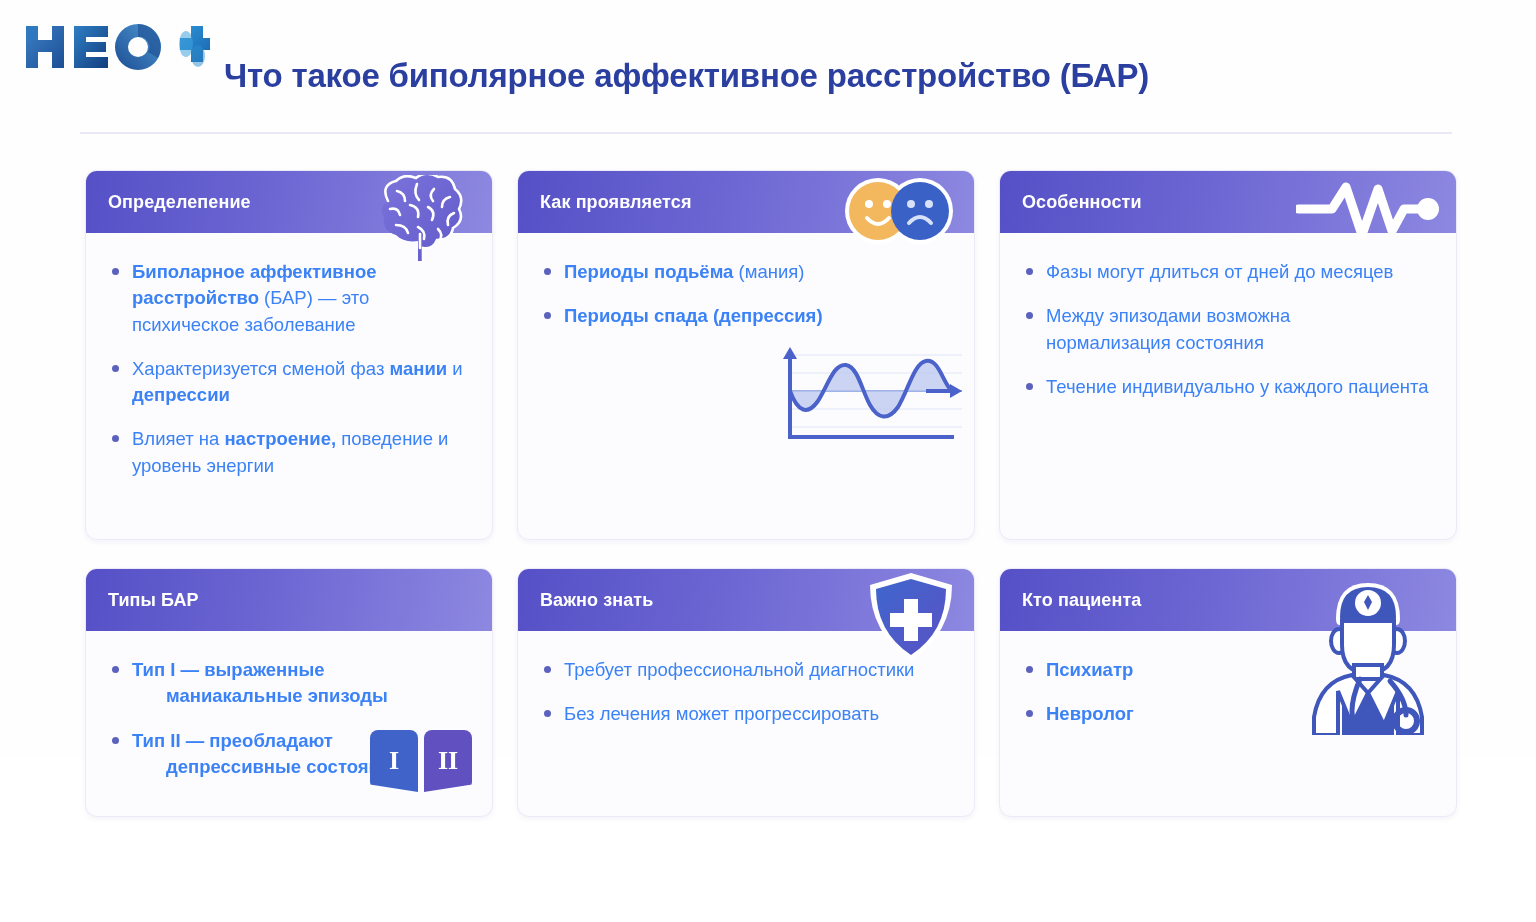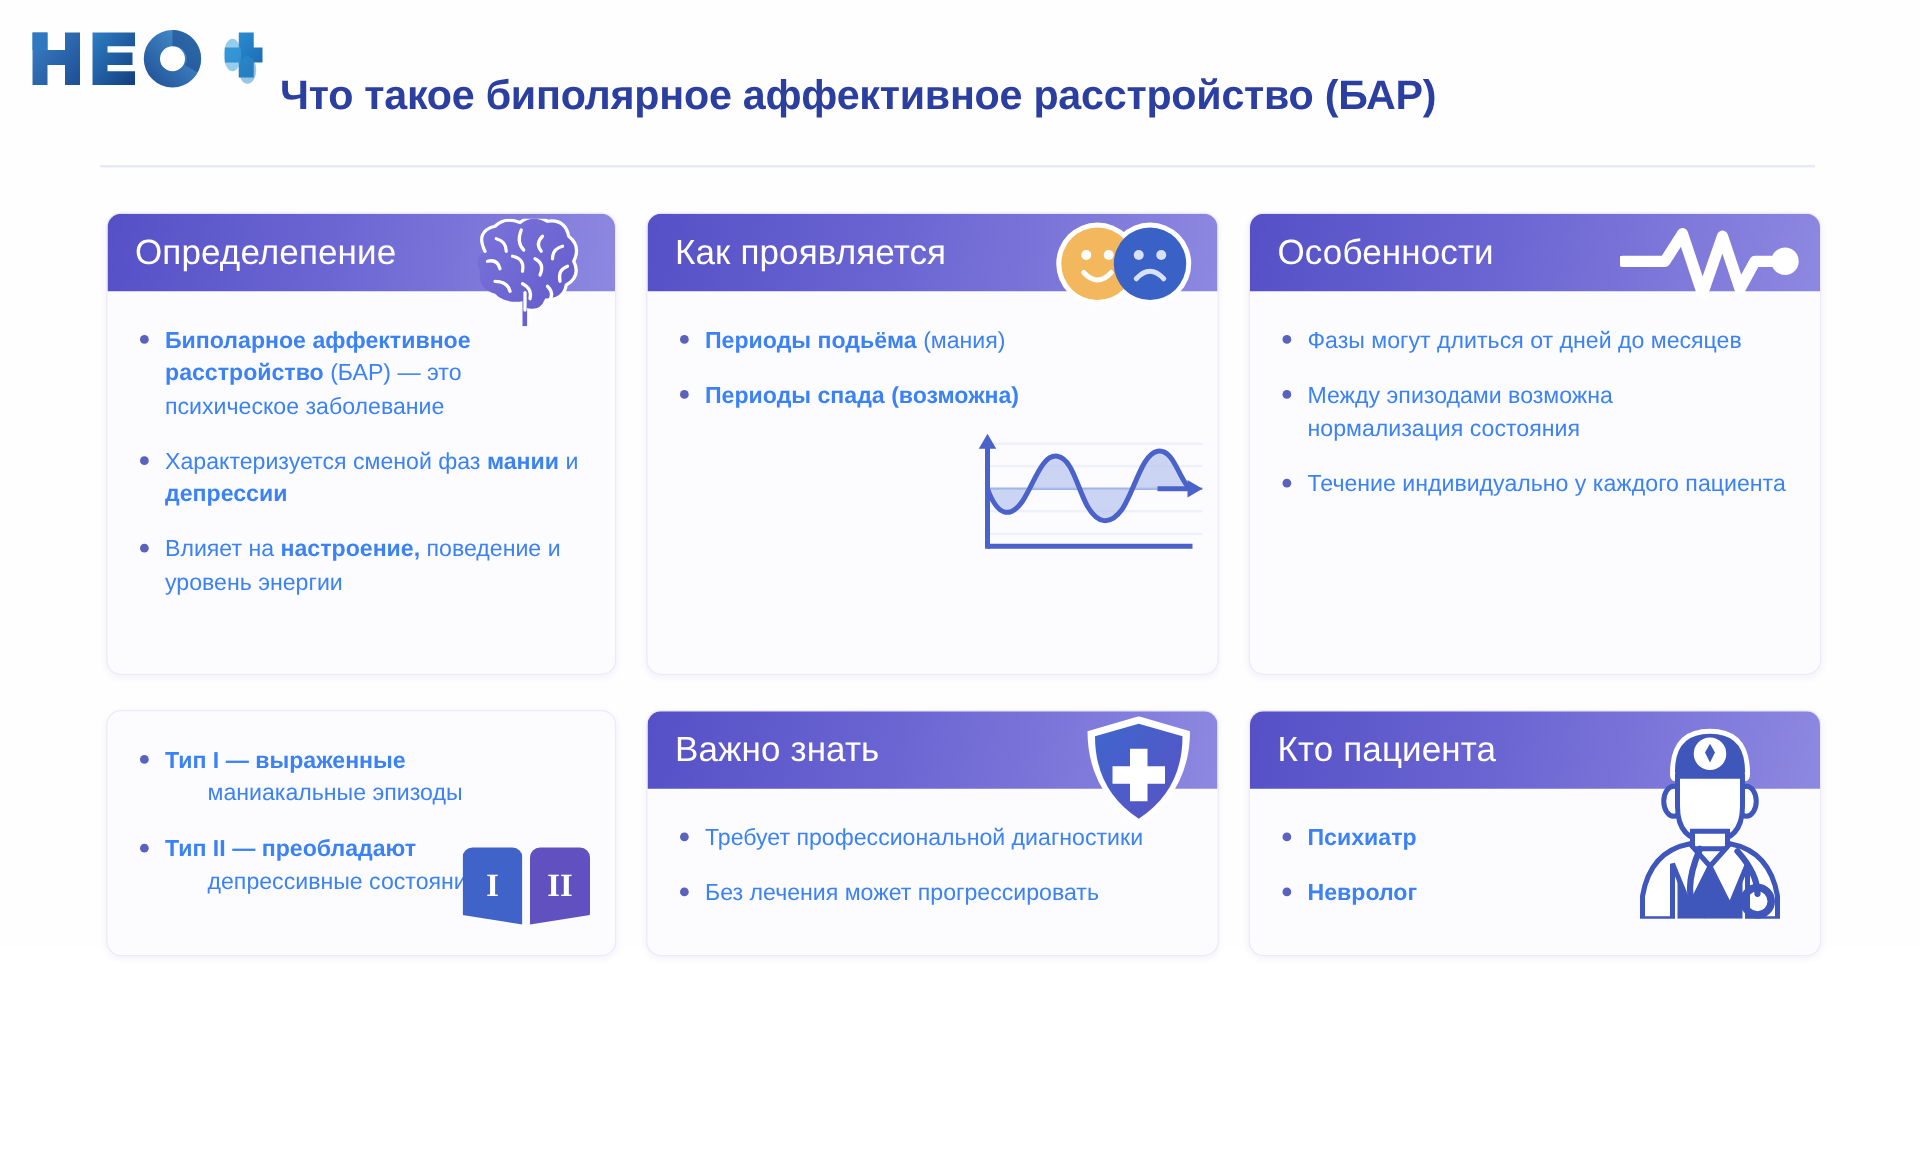--- a/index.html
+++ b/index.html
@@ -44,21 +44,21 @@
     display: flex; flex-direction: column;
   }
   .card-head {
     position: relative;
     height: 62px;
     background: linear-gradient(100deg, #5550c6 0%, #6c66d3 45%, #8d88e0 100%);
     flex: 0 0 auto;
   }
   .card-head .htxt {
     position: absolute; left: 22px; top: 50%; transform: translateY(-50%);
-    color: #ffffff; font-size: 28px; font-weight: normal; letter-spacing: 0.1px;
+    color: #ffffff; font-size: 18px; font-weight: bold; letter-spacing: 0.1px;
     white-space: nowrap;
   }
   .card-body {
     position: relative; flex: 1 1 auto;
     padding: 26px 22px 18px 22px;
   }
 
   
   ul.bullets { list-style: none; }
   ul.bullets li {
@@ -70,21 +70,21 @@
     line-height: 1.42;
   }
   ul.bullets li:before {
     content: ""; position: absolute; left: 4px; top: 9px;
     width: 7px; height: 7px; border-radius: 50%;
     background: #5b62bd;
   }
   ul.bullets li b { font-weight: bold; }
   ul.bullets li .reg { font-weight: normal; margin-top: 22px; }
   .tight li { margin-bottom: 22px; }
-  .indent2 { display: block; padding-left: 34px; font-weight: normal; }
+  .indent2 { display: block; padding-left: 34px; font-weight: bold; }
 
   
   .head-icon { position: absolute; pointer-events: none; }
 
   
   .icon-brain { right: 14px; top: 4px; width: 112px; height: 86px; }
   
   .icon-faces { right: 18px; top: 6px; width: 120px; height: 72px; }
   
   .icon-pulse { right: 14px; top: 8px; width: 146px; height: 66px; }
@@ -216,21 +216,21 @@
             <circle cx="84" cy="34" r="29" fill="#3a62c6"></circle>
             <circle cx="75" cy="27" r="4" fill="#d7e2fa"></circle>
             <circle cx="93" cy="27" r="4" fill="#d7e2fa"></circle>
             <path d="M73 46 q11 -12 22 0" stroke="#d7e2fa" stroke-width="4" fill="none" stroke-linecap="round"></path>
           </svg>
         </span>
       </div>
       <div class="card-body">
         <ul class="bullets tight">
           <li><b>Периоды подьёма</b><span class="reg"> (мания)</span></li>
-          <li><b>Периоды спада (возможна)</b></li>
+          <li><b>Периоды спада (депрессия)</b></li>
         </ul>
 
         <div class="wave-chart">
           <svg viewBox="0 0 188 100" width="188" height="100">
 
             <g stroke="#eef1f9" stroke-width="2">
               <line x1="14" y1="12" x2="186" y2="12"></line>
               <line x1="14" y1="30" x2="186" y2="30"></line>
               <line x1="14" y1="66" x2="186" y2="66"></line>
               <line x1="14" y1="84" x2="186" y2="84"></line>
@@ -266,20 +266,23 @@
       <div class="card-body">
         <ul class="bullets tight">
           <li><span class="reg">Фазы могут длиться от дней до месяцев</span></li>
           <li style="max-width:300px"><span class="reg">Между эпизодами возможна нормализация состояния</span></li>
           <li><span class="reg">Течение индивидуально у каждого пациента</span></li>
         </ul>
       </div>
     </div>
 
     <div class="card">
+      <div class="card-head">
+        <span class="htxt">Типы БАР</span>
+      </div>
       <div class="card-body">
         <ul class="bullets">
           <li style="">
             <b>Тип I — выраженные</b>
             <span class="indent2">маниакальные эпизоды</span>
           </li>
           <li>
             <b>Тип II — преобладают</b>
             <span class="indent2">депрессивные состояния</span>
           </li>

